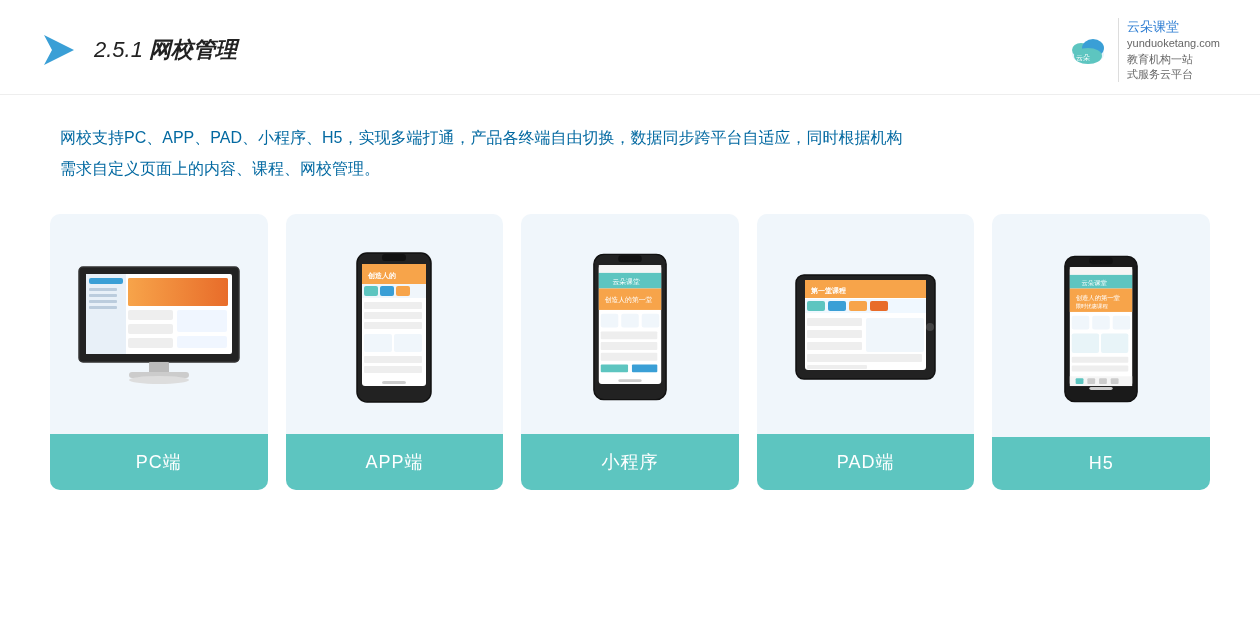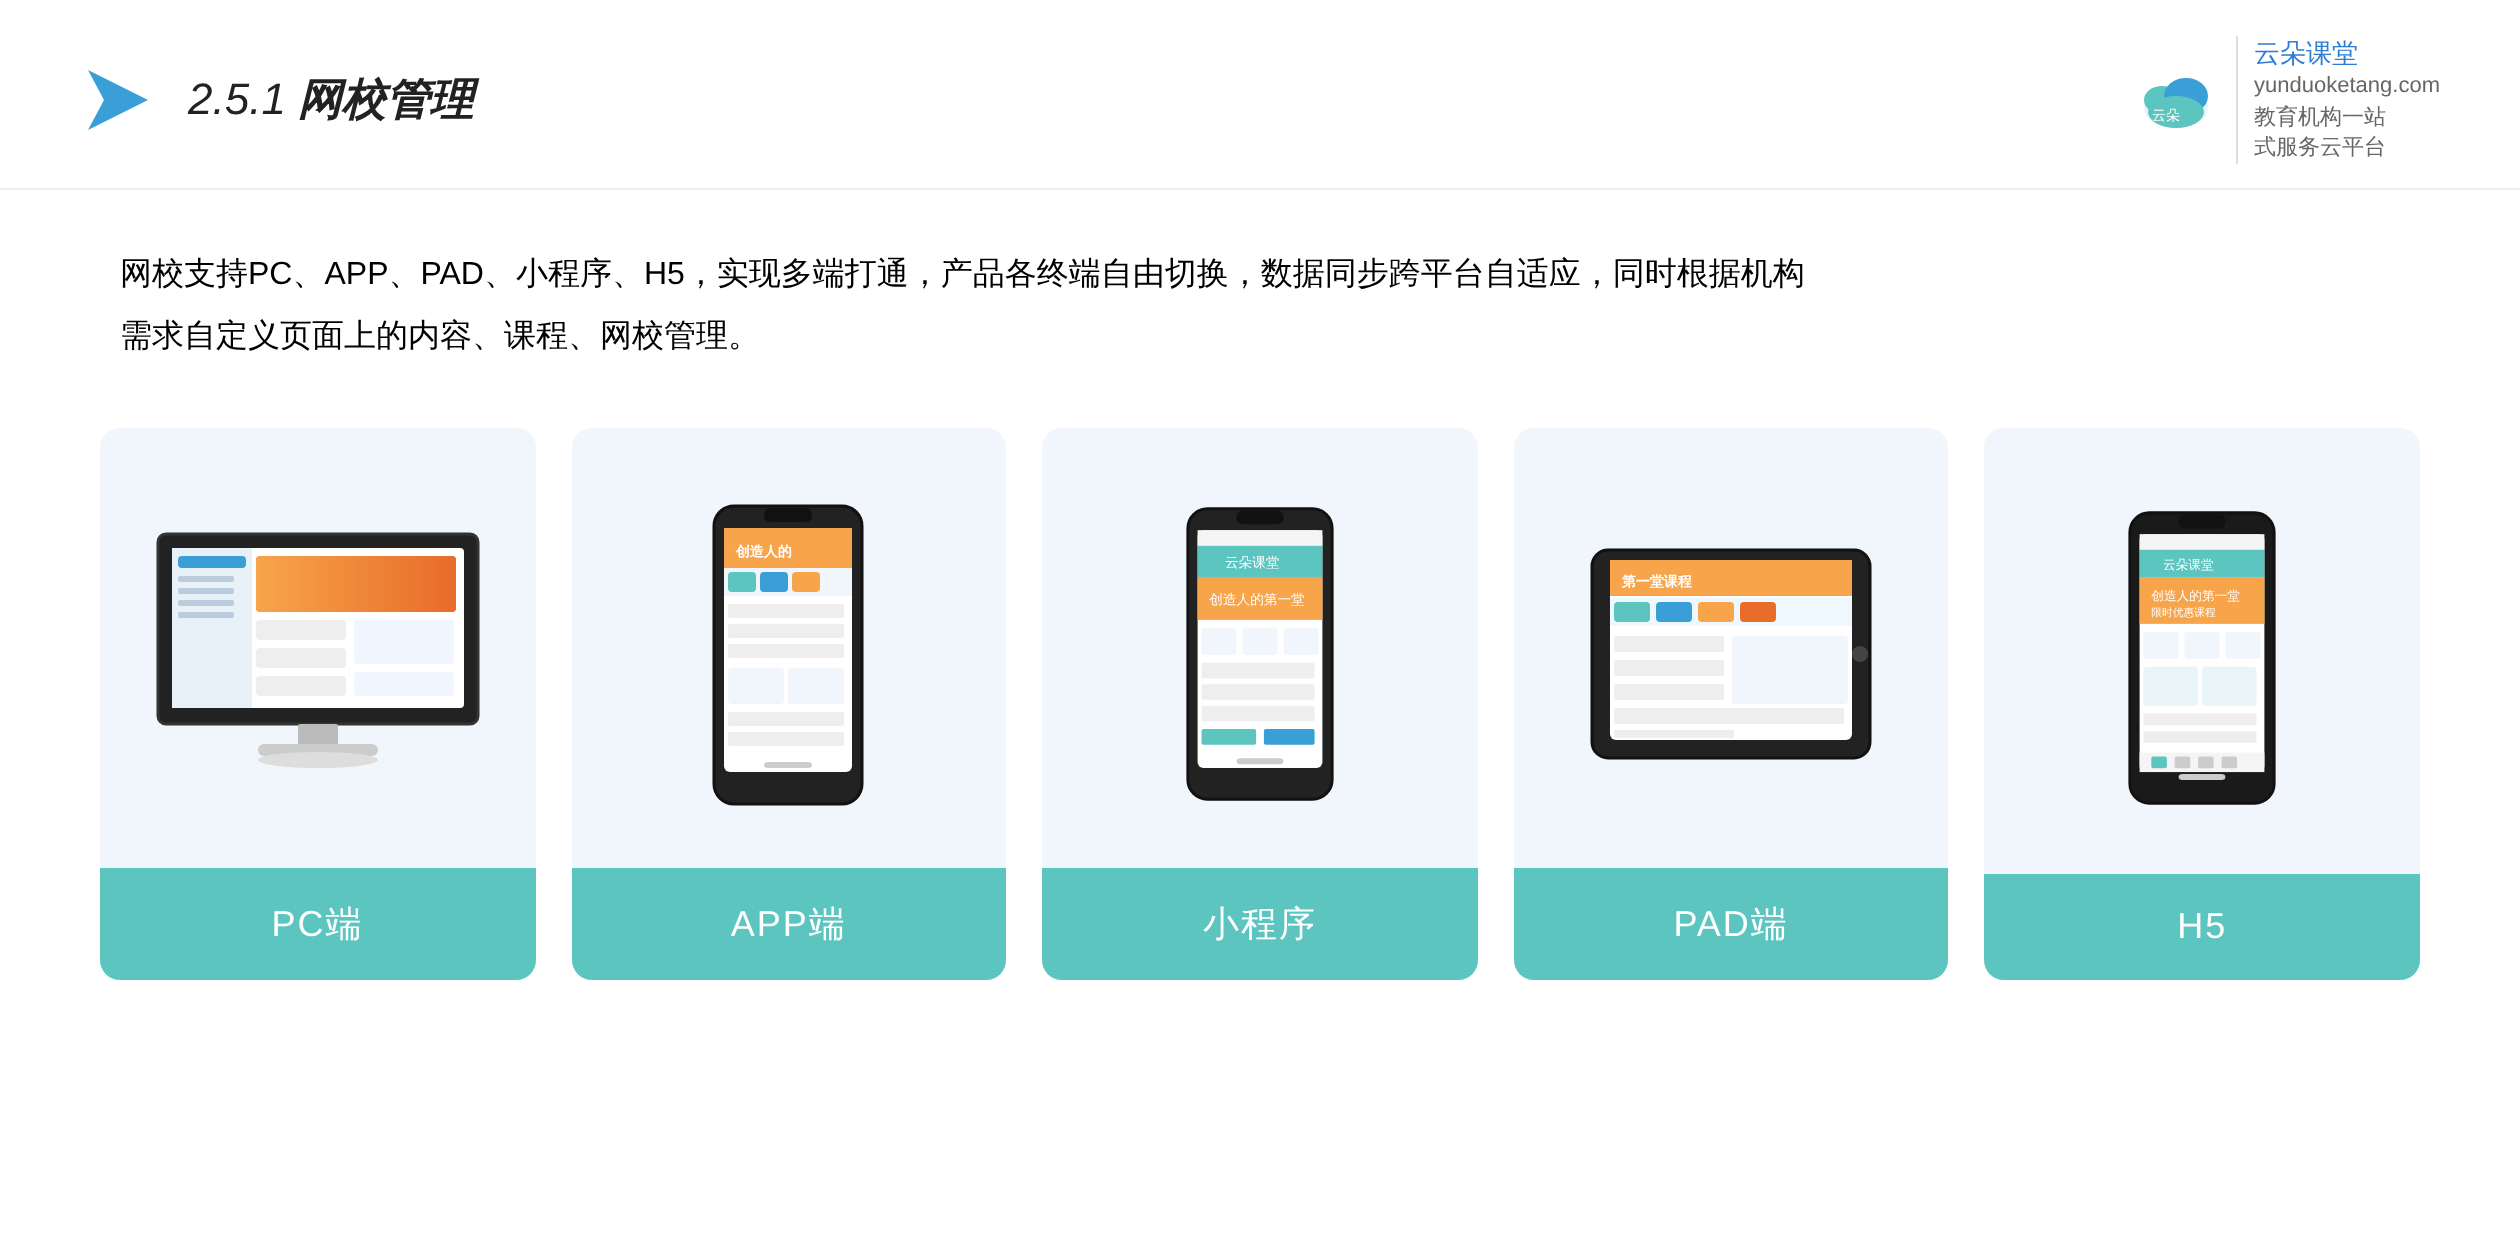--- a/index.html
+++ b/index.html
@@ -83,21 +83,21 @@
       font-weight: 500;
     }
 
     
     .description-section {
       padding: 28px 60px 10px 60px;
     }
 
     .description-text {
       font-size: 16px;
-      color: #000000;
+      color: #0369a1;
       line-height: 1.9;
     }
 
     
     .cards-section {
       padding: 20px 50px 30px 50px;
       display: flex;
       gap: 18px;
       justify-content: center;
       align-items: stretch;

